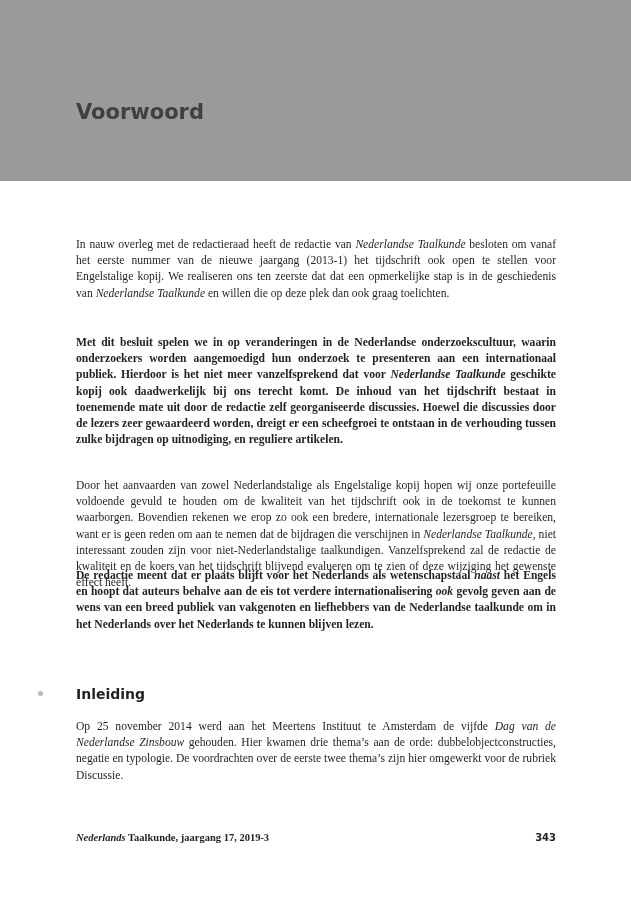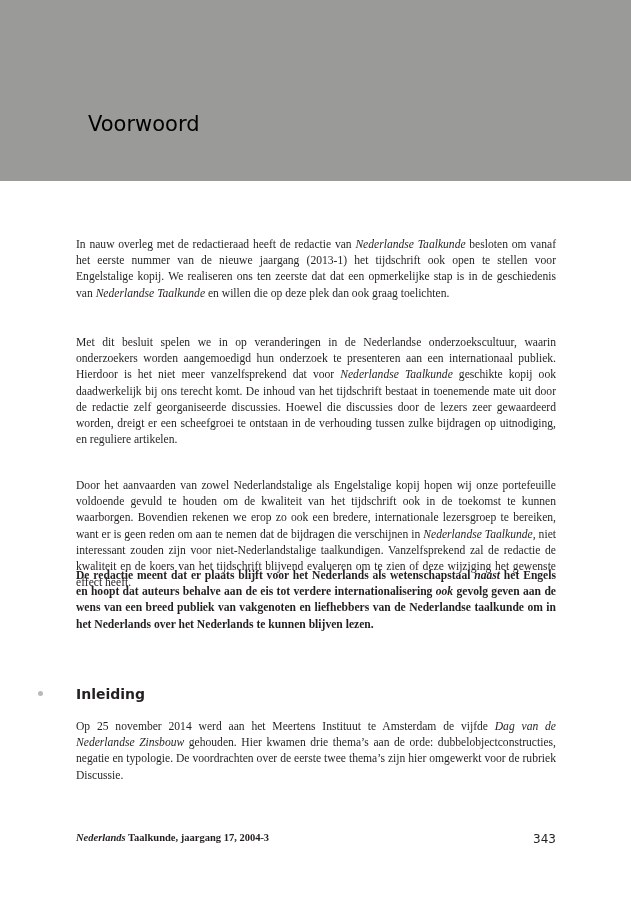--- a/index.html
+++ b/index.html
@@ -6,62 +6,62 @@
   body {
     width: 631px; height: 907px; background: #ffffff; position: relative; overflow: hidden;
     font-family: "DejaVu Serif", "Liberation Serif", serif;
     color: #231f20;
   }
   .header-band {
     position: absolute; left: 0; top: 0; width: 631px; height: 181px;
     background: #9a9a98;
   }
   .page-title {
-    position: absolute; left: 76px; top: 100px; margin: 12px;
-    font-family: "DejaVu Sans", sans-serif; font-weight: normal;
-    font-size: 21px; color: #000000; letter-spacing: 0px;
+    position: absolute; left: 76px; top: 100px; margin: 0;
+    font-family: "DejaVu Sans", sans-serif; font-weight: bold;
+    font-size: 21px; color: #404040; letter-spacing: 0px;
   }
   .body-text {
     position: absolute; left: 76px; width: 480px;
     font-family: "Liberation Serif", serif; font-size: 11.6px; line-height: 16.2px;
     text-align: justify; margin: 0; color: #231f20;
   }
   .body-text i { font-style: italic; margin-top: 32px; }
   .p1 { top: 237px; }
-  .p2 { top: 335px; }
+  .p2 { top: 335px; font-weight: bold; }
   .p3 { top: 478px; }
   .p4 { top: 568px; font-weight: bold; }
   .section-bullet {
     position: absolute; left: 38px; top: 691px; width: 5px; height: 5px;
     border-radius: 50%; background: #b9b9b9;
   }
   .section-heading {
     position: absolute; left: 76px; top: 686px; margin: 0;
     font-family: "DejaVu Sans", sans-serif; font-weight: bold; font-size: 14px; color: #231f20;
   }
   .p5 { top: 719px; }
   .footer-left {
     position: absolute; left: 76px; top: 832px;
     font-family: "Liberation Serif", serif; font-size: 10.5px; font-weight: bold; color: #231f20;
   }
   .footer-left i { font-weight: bold; font-style: italic; }
   .footer-page {
     position: absolute; right: 75px; top: 832px;
-    font-family: "DejaVu Sans", sans-serif; font-size: 12px; font-weight: normal; color: #231f20; text-align: right;
+    font-family: "DejaVu Sans", sans-serif; font-size: 10px; font-weight: bold; color: #231f20; text-align: right;
   }
 </style>
 </head>
 <body>
 
 <div class="header-band"></div>
 <h1 class="page-title">Voorwoord</h1>
 
 <p class="body-text p1"><span>In nauw overleg met de redactieraad heeft de redactie van </span><i>Nederlandse Taalkunde</i><span> besloten om vanaf het eerste nummer van de nieuwe jaargang (2013-1) het tijdschrift ook open te stellen voor Engelstalige kopij. We realiseren ons ten zeerste dat dat een opmerkelijke stap is in de geschiedenis van </span><i>Nederlandse Taalkunde</i><span> en willen die op deze plek dan ook graag toelichten.</span></p>
 <p class="body-text p2"><span>Met dit besluit spelen we in op veranderingen in de Nederlandse onderzoekscultuur, waarin onderzoekers worden aangemoedigd hun onderzoek te presenteren aan een inter­nationaal publiek. Hierdoor is het niet meer vanzelfsprekend dat voor </span><i>Nederlandse Taal­kunde</i><span> geschikte kopij ook daadwerkelijk bij ons terecht komt. De inhoud van het tijdschrift bestaat in toenemende mate uit door de redactie zelf georganiseerde discussies. Hoewel die discussies door de lezers zeer gewaardeerd worden, dreigt er een scheefgroei te ontstaan in de verhouding tussen zulke bijdragen op uitnodiging, en reguliere artikelen.</span></p>
 <p class="body-text p3"><span>Door het aanvaarden van zowel Nederlandstalige als Engelstalige kopij hopen wij onze portefeuille voldoende gevuld te houden om de kwaliteit van het tijdschrift ook in de toekomst te kunnen waarborgen. Bovendien rekenen we erop zo ook een bredere, inter­nationale lezersgroep te bereiken, want er is geen reden om aan te nemen dat de bijdragen die verschijnen in </span><i>Nederlandse Taalkunde</i><span>, niet interessant zouden zijn voor niet-Neder­landstalige taalkundigen. Vanzelfsprekend zal de redactie de kwaliteit en de koers van het tijdschrift blijvend evalueren om te zien of deze wijziging het gewenste effect heeft.</span></p>
 <p class="body-text p4"><span>De redactie meent dat er plaats blijft voor het Nederlands als wetenschapstaal </span><i>naast</i><span> het Engels en hoopt dat auteurs behalve aan de eis tot verdere internationalisering </span><i>ook</i><span> gevolg geven aan de wens van een breed publiek van vakgenoten en liefhebbers van de Neder­landse taalkunde om in het Nederlands over het Nederlands te kunnen blijven lezen.</span></p>
 
 <span class="section-bullet"></span>
 <h2 class="section-heading">Inleiding</h2>
 <p class="body-text p5"><span>Op 25 november 2014 werd aan het Meertens Instituut te Amsterdam de vijfde </span><i>Dag van de Nederlandse Zinsbouw</i><span> gehouden. Hier kwamen drie thema’s aan de orde: dubbelobject­constructies, negatie en typologie. De voordrachten over de eerste twee thema’s zijn hier omgewerkt voor de rubriek Discussie.</span></p>
 
-<div class="footer-left"><i>Nederlands</i><span> Taalkunde, jaargang 17, 2004-3</span></div>
+<div class="footer-left"><i>Nederlands</i><span> Taalkunde, jaargang 17, 2019-3</span></div>
 <div class="footer-page">343</div>
 
 </body></html>

